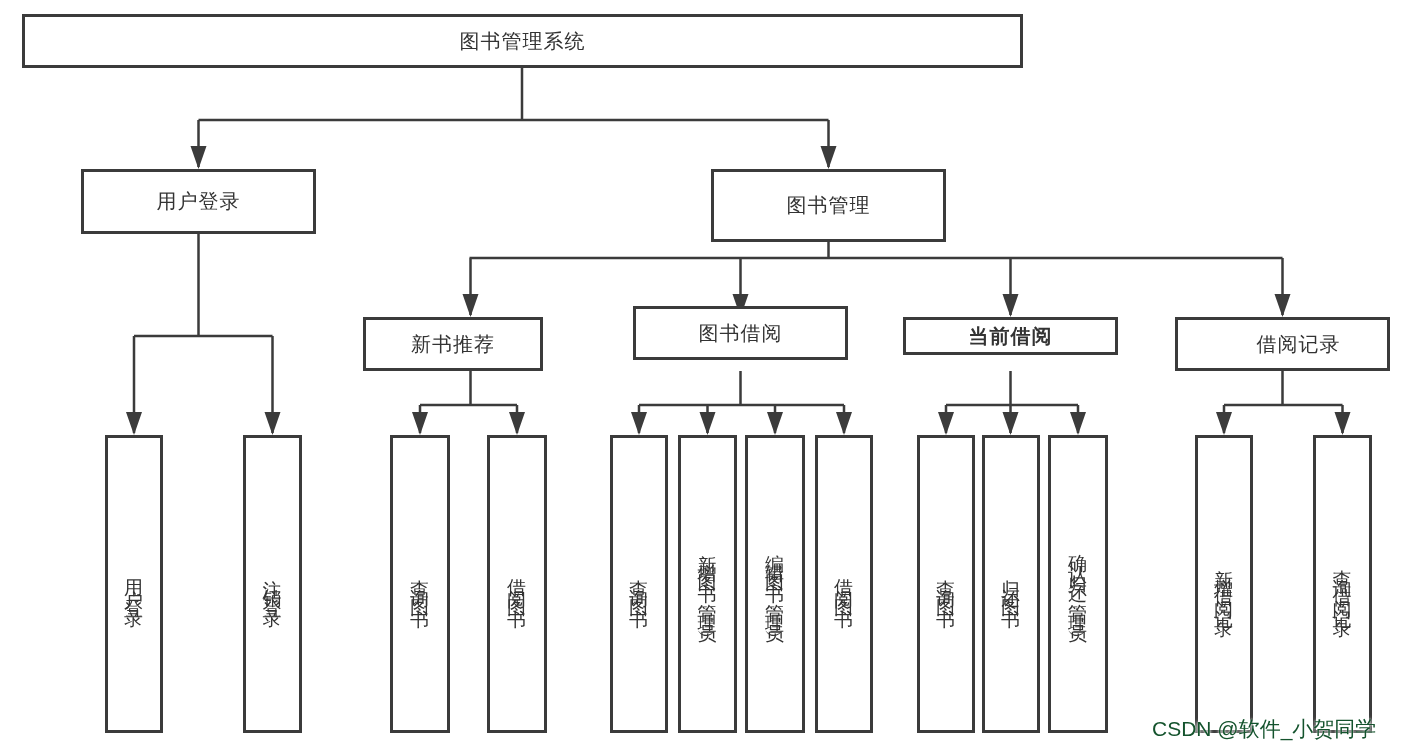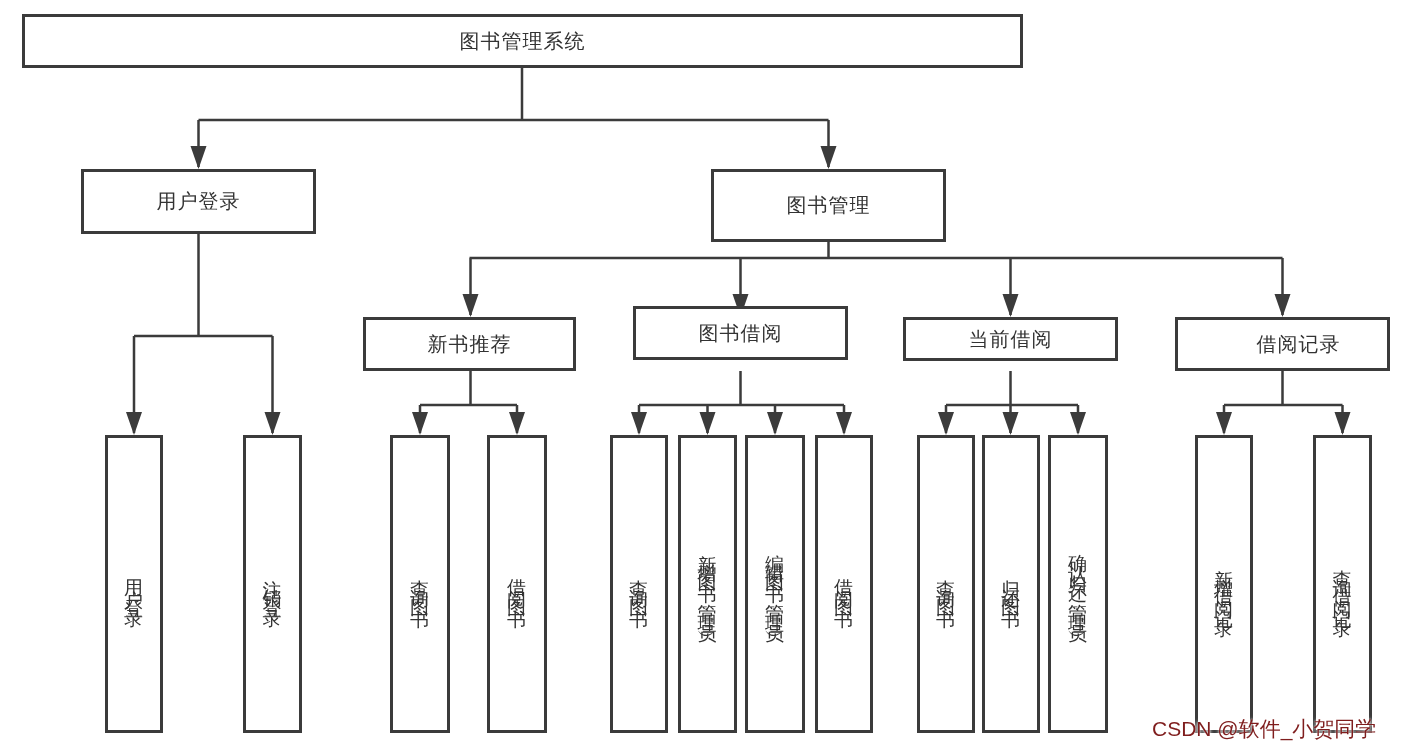--- a/index.html
+++ b/index.html
@@ -42,21 +42,21 @@
     text-orientation: mixed;
     font-size: 19px;
     letter-spacing: 10px;
     line-height: 1;
   }
   .watermark {
     position: absolute;
     left: 1152px;
     top: 715px;
     font-size: 21px;
-    color: #7f1d1d;
+    color: #14532d;
     text-shadow: 0 0 2px #ffffff, 0 0 4px #ffffff;
     white-space: nowrap;
     z-index: 5;
   }
 </style>
 </head>
 <body>
 
 <div class="stage">
 
@@ -115,23 +115,23 @@
       M1070 412 h16 l-8 23 z
       M1216 412 h16 l-8 23 z
       M1334.5 412 h16 l-8 23 z"></path>
   </svg>
 
   <div class="box hbox" style="left:22px; top:14px; width:1001px; height:54px;">图书管理系统</div>
 
   <div class="box hbox" style="left:81px; top:169px; width:235px; height:65px;">用户登录</div>
   <div class="box hbox" style="left:711px; top:169px; width:235px; height:73px;">图书管理</div>
 
-  <div class="box hbox" style="left:363px; top:317px; width:213px; height:54px;">新书推荐</div>
+  <div class="box hbox" style="left:363px; top:317px; width:180px; height:54px;">新书推荐</div>
   <div class="box hbox" style="left:633px; top:306px; width:215px; height:54px;">图书借阅</div>
-  <div class="box hbox" style="left:903px; top:317px; width:215px; height:44px;">当前借阅</div>
+  <div class="box hbox" style="left:903px; top:317px; width:215px; height:38px;font-weight:bold;">当前借阅</div>
   <div class="box hbox" style="left:1175px; top:317px; width:215px; height:54px;padding-left:32px;">借阅记录</div>
 
   <div class="box vbox" style="left:105px; top:435px; width:58px; height:298px;">用户登录</div>
   <div class="box vbox" style="left:243px; top:435px; width:59px; height:298px;">注销登录</div>
 
   <div class="box vbox" style="left:390px; top:435px; width:60px; height:298px;">查询图书</div>
   <div class="box vbox" style="left:487px; top:435px; width:60px; height:298px;">借阅图书</div>
 
   <div class="box vbox" style="left:610px; top:435px; width:58px; height:298px;">查询图书</div>
   <div class="box vbox" style="left:678px; top:435px; width:59px; height:298px;">新增图书（管理员）</div>

